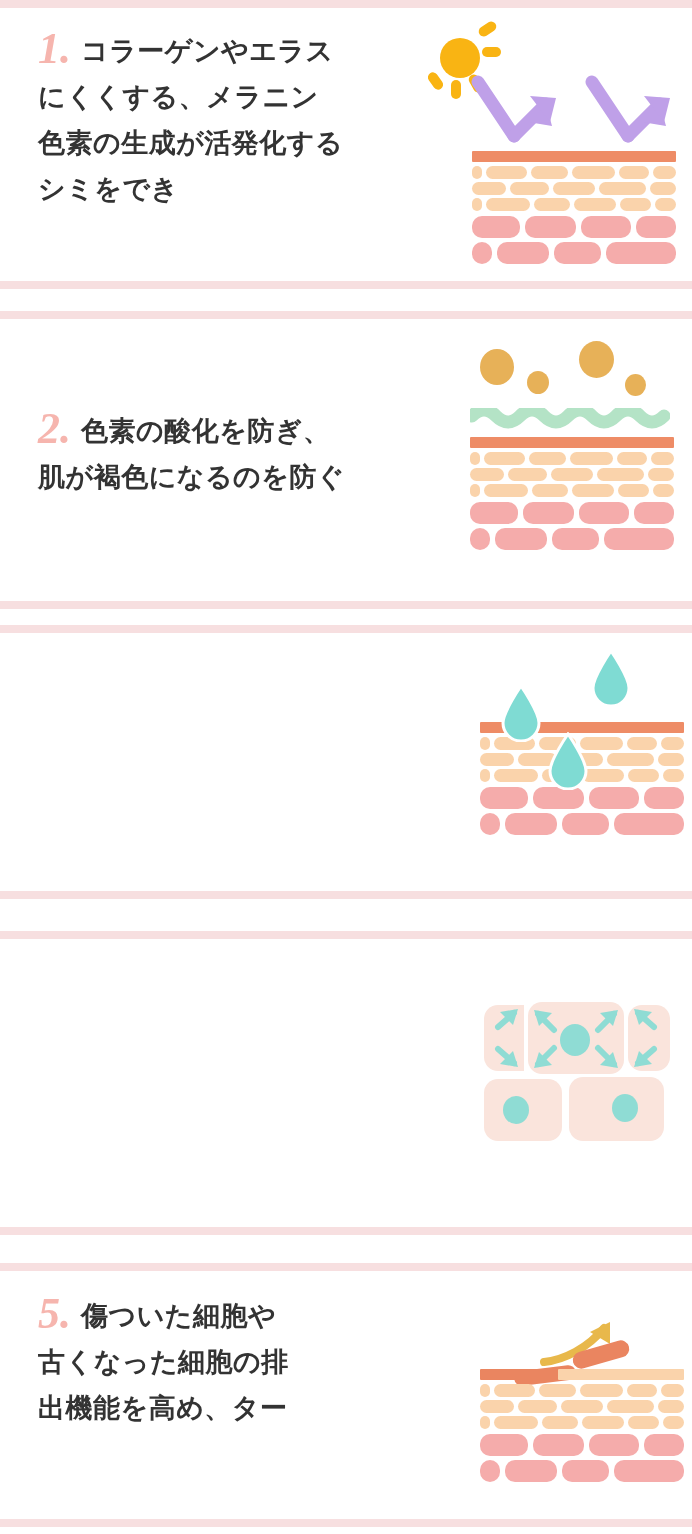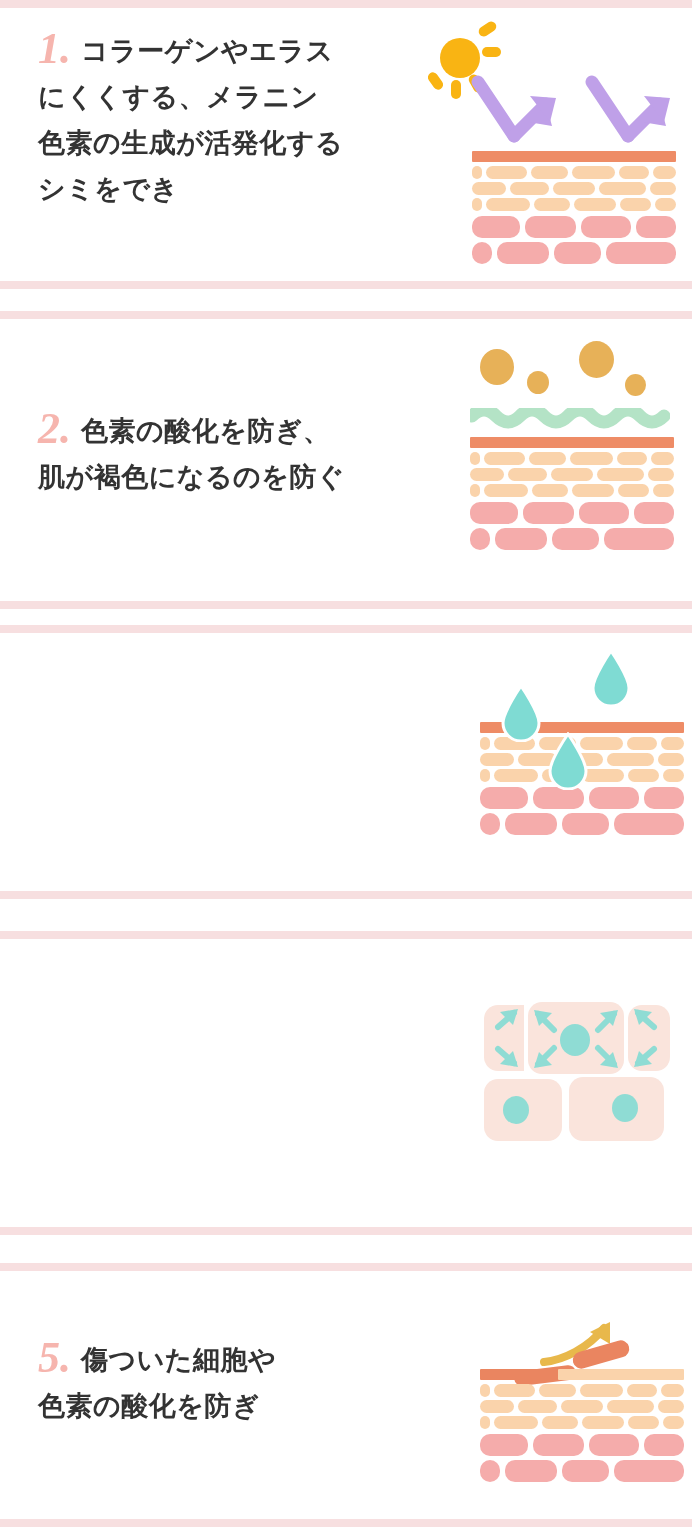--- a/index.html
+++ b/index.html
@@ -318,21 +318,21 @@
         </g>
         <g fill="#8fdcd4">
           <path d="M6 4 L24 7 L11 20 Z"></path>
           <path d="M6 62 L24 59 L11 46 Z"></path>
         </g>
       </svg>
     </div>
   </div>
 
   <div class="section" style="top:1263px; height:256px;">
-    <div class="txt" style="top:28px;margin-top:44px;"><span class="num">5.</span><span>傷ついた細胞や</span><br><span>色素の酸化を防ぎ</span><br><br></div>
+    <div class="txt" style="top:28px;"><span class="num">5.</span><span>傷ついた細胞や</span><br><span>古くなった細胞の排</span><br><span>出機能を高め、ター</span><br></div>
 
     <div class="art" style="left:472px; top:57px; width:215px; height:180px;">
 
       <svg class="turn" style="left:68px; top:0px;" width="80" height="50" viewBox="0 0 80 50">
         <path d="M4 42 C24 40 48 28 64 8" fill="none" stroke="#e8b84b" stroke-width="8" stroke-linecap="round"></path>
         <path d="M70 2 L70 24 L50 12 Z" fill="#e8b84b"></path>
       </svg>
 
       <div class="flake" style="left:100px; top:26px; width:58px; height:17px; border-radius:9px; transform:rotate(-16deg); background:#ea8560;"></div>
       <div class="flake" style="left:42px;  top:48px; width:62px; height:15px; border-radius:9px; transform:rotate(-7deg); background:#ea8560;"></div>

